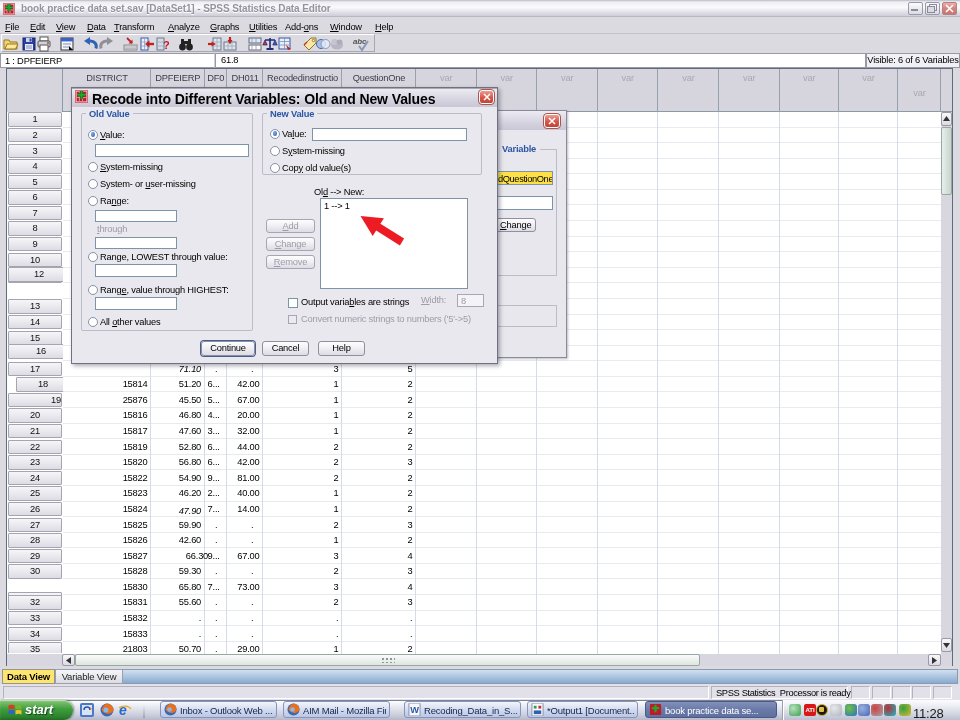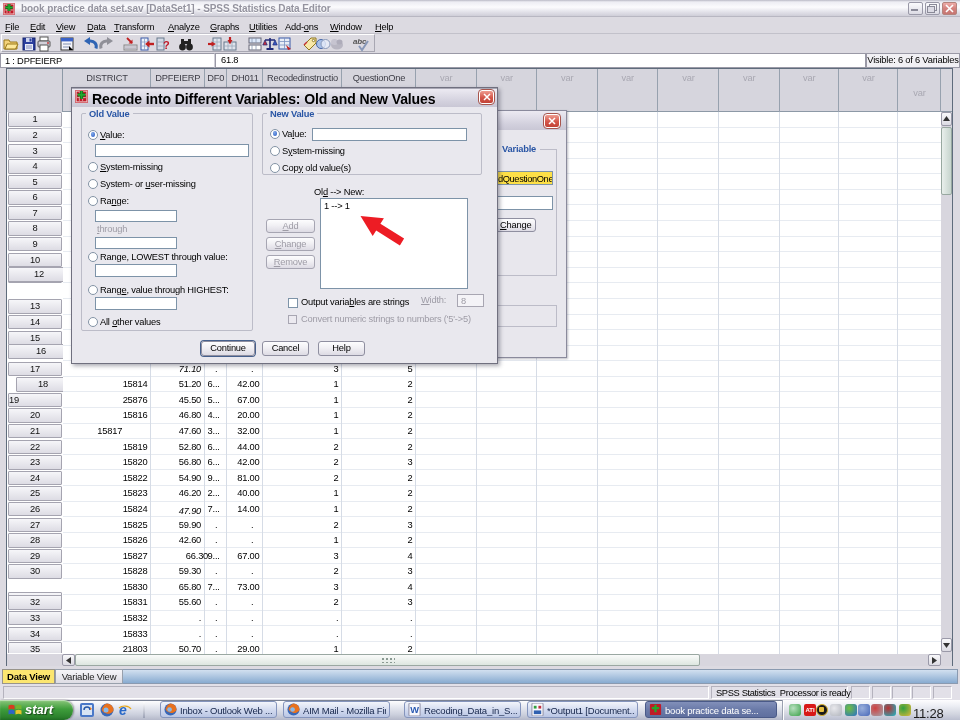--- a/index.html
+++ b/index.html
@@ -209,21 +209,21 @@
     <div style="position:absolute;left:0;top:124.66px;width:54px;height:14.38px;background:linear-gradient(#f6f6f9,#dddce4);border:1px solid #a5a4b0;border-radius:1px;text-align:center;line-height:13.6px;color:#111;">9</div>
     <div style="position:absolute;left:0;top:140.25px;width:54px;height:14.38px;background:linear-gradient(#f6f6f9,#dddce4);border:1px solid #a5a4b0;border-radius:1px;text-align:center;line-height:13.6px;color:#111;">10</div>
     <div style="position:absolute;left:0;top:155.83px;width:54px;height:14.38px;background:linear-gradient(#f6f6f9,#dddce4);border:1px solid #a5a4b0;border-radius:1px;text-align:center;line-height:13.6px;color:#111;">11</div>
     <div style="position:absolute;left:0;top:155px;width:62px;height:14.38px;background:linear-gradient(#f6f6f9,#dddce4);border:1px solid #a5a4b0;border-radius:1px;text-align:center;line-height:13.6px;color:#111;">12</div>
     <div style="position:absolute;left:0;top:187.00px;width:54px;height:14.38px;background:linear-gradient(#f6f6f9,#dddce4);border:1px solid #a5a4b0;border-radius:1px;text-align:center;line-height:13.6px;color:#111;">13</div>
     <div style="position:absolute;left:0;top:202.58px;width:54px;height:14.38px;background:linear-gradient(#f6f6f9,#dddce4);border:1px solid #a5a4b0;border-radius:1px;text-align:center;line-height:13.6px;color:#111;">14</div>
     <div style="position:absolute;left:0;top:218.16px;width:54px;height:14.38px;background:linear-gradient(#f6f6f9,#dddce4);border:1px solid #a5a4b0;border-radius:1px;text-align:center;line-height:13.6px;color:#111;">15</div>
     <div style="position:absolute;left:0;top:232px;width:66px;height:14.38px;background:linear-gradient(#f6f6f9,#dddce4);border:1px solid #a5a4b0;border-radius:1px;text-align:center;line-height:13.6px;color:#111;">16</div>
     <div style="position:absolute;left:0;top:249.33px;width:54px;height:14.38px;background:linear-gradient(#f6f6f9,#dddce4);border:1px solid #a5a4b0;border-radius:1px;text-align:center;line-height:13.6px;color:#111;">17</div>
     <div style="position:absolute;left:8px;top:264.91px;width:54px;height:14.38px;background:linear-gradient(#f6f6f9,#dddce4);border:1px solid #a5a4b0;border-radius:1px;text-align:center;line-height:13.6px;color:#111;">18</div>
-    <div style="position:absolute;left:0;top:280.49px;width:54px;height:14.38px;background:linear-gradient(#f6f6f9,#dddce4);border:1px solid #a5a4b0;border-radius:1px;text-align:left;line-height:13.6px;color:#111;">19</div>
+    <div style="position:absolute;left:0;top:280.49px;width:54px;height:14.38px;background:linear-gradient(#f6f6f9,#dddce4);border:1px solid #a5a4b0;border-radius:1px;text-align:right;line-height:13.6px;color:#111;">19</div>
     <div style="position:absolute;left:0;top:296.08px;width:54px;height:14.38px;background:linear-gradient(#f6f6f9,#dddce4);border:1px solid #a5a4b0;border-radius:1px;text-align:center;line-height:13.6px;color:#111;">20</div>
     <div style="position:absolute;left:0;top:311.66px;width:54px;height:14.38px;background:linear-gradient(#f6f6f9,#dddce4);border:1px solid #a5a4b0;border-radius:1px;text-align:center;line-height:13.6px;color:#111;">21</div>
     <div style="position:absolute;left:0;top:327.24px;width:54px;height:14.38px;background:linear-gradient(#f6f6f9,#dddce4);border:1px solid #a5a4b0;border-radius:1px;text-align:center;line-height:13.6px;color:#111;">22</div>
     <div style="position:absolute;left:0;top:342.83px;width:54px;height:14.38px;background:linear-gradient(#f6f6f9,#dddce4);border:1px solid #a5a4b0;border-radius:1px;text-align:center;line-height:13.6px;color:#111;">23</div>
     <div style="position:absolute;left:0;top:358.41px;width:54px;height:14.38px;background:linear-gradient(#f6f6f9,#dddce4);border:1px solid #a5a4b0;border-radius:1px;text-align:center;line-height:13.6px;color:#111;">24</div>
     <div style="position:absolute;left:0;top:373.99px;width:54px;height:14.38px;background:linear-gradient(#f6f6f9,#dddce4);border:1px solid #a5a4b0;border-radius:1px;text-align:center;line-height:13.6px;color:#111;">25</div>
     <div style="position:absolute;left:0;top:389.58px;width:54px;height:14.38px;background:linear-gradient(#f6f6f9,#dddce4);border:1px solid #a5a4b0;border-radius:1px;text-align:center;line-height:13.6px;color:#111;">26</div>
     <div style="position:absolute;left:0;top:405.16px;width:54px;height:14.38px;background:linear-gradient(#f6f6f9,#dddce4);border:1px solid #a5a4b0;border-radius:1px;text-align:center;line-height:13.6px;color:#111;">27</div>
     <div style="position:absolute;left:0;top:420.74px;width:54px;height:14.38px;background:linear-gradient(#f6f6f9,#dddce4);border:1px solid #a5a4b0;border-radius:1px;text-align:center;line-height:13.6px;color:#111;">28</div>
     <div style="position:absolute;left:0;top:436.32px;width:54px;height:14.38px;background:linear-gradient(#f6f6f9,#dddce4);border:1px solid #a5a4b0;border-radius:1px;text-align:center;line-height:13.6px;color:#111;">29</div>
@@ -252,21 +252,21 @@
     <div style="position:absolute;left:207.6px;top:394.89px;width:17.4px;text-align:left;white-space:nowrap;overflow:hidden;">5...</div>
     <div style="position:absolute;left:227.0px;top:394.89px;width:32.5px;text-align:right;">67.00</div>
     <div style="position:absolute;left:263.0px;top:394.89px;width:75.5px;text-align:right;">1</div>
     <div style="position:absolute;left:342.0px;top:394.89px;width:70.5px;text-align:right;">2</div>
     <div style="position:absolute;left:63.0px;top:410.48px;width:84.5px;text-align:right;">15816</div>
     <div style="position:absolute;left:151.0px;top:410.48px;width:50.1px;text-align:right;">46.80</div>
     <div style="position:absolute;left:207.6px;top:410.48px;width:17.4px;text-align:left;white-space:nowrap;overflow:hidden;">4...</div>
     <div style="position:absolute;left:227.0px;top:410.48px;width:32.5px;text-align:right;">20.00</div>
     <div style="position:absolute;left:263.0px;top:410.48px;width:75.5px;text-align:right;">1</div>
     <div style="position:absolute;left:342.0px;top:410.48px;width:70.5px;text-align:right;">2</div>
-    <div style="position:absolute;left:63.0px;top:426.06px;width:84.5px;text-align:center;padding-left:9px;">15817</div>
+    <div style="position:absolute;left:63.0px;top:426.06px;width:84.5px;text-align:right;padding-left:9px;">15817</div>
     <div style="position:absolute;left:151.0px;top:426.06px;width:50.1px;text-align:right;">47.60</div>
     <div style="position:absolute;left:207.6px;top:426.06px;width:17.4px;text-align:left;white-space:nowrap;overflow:hidden;">3...</div>
     <div style="position:absolute;left:227.0px;top:426.06px;width:32.5px;text-align:right;">32.00</div>
     <div style="position:absolute;left:263.0px;top:426.06px;width:75.5px;text-align:right;">1</div>
     <div style="position:absolute;left:342.0px;top:426.06px;width:70.5px;text-align:right;">2</div>
     <div style="position:absolute;left:63.0px;top:441.64px;width:84.5px;text-align:right;">15819</div>
     <div style="position:absolute;left:151.0px;top:441.64px;width:50.1px;text-align:right;">52.80</div>
     <div style="position:absolute;left:207.6px;top:441.64px;width:17.4px;text-align:left;white-space:nowrap;overflow:hidden;">6...</div>
     <div style="position:absolute;left:227.0px;top:441.64px;width:32.5px;text-align:right;">44.00</div>
     <div style="position:absolute;left:263.0px;top:441.64px;width:75.5px;text-align:right;">2</div>

